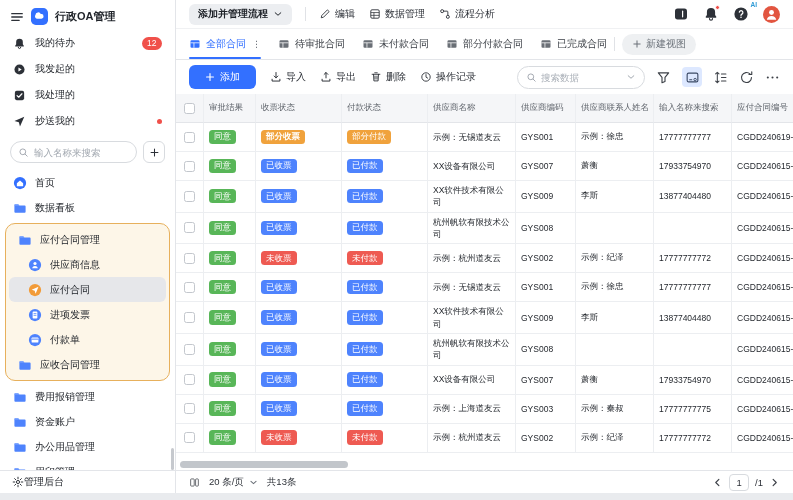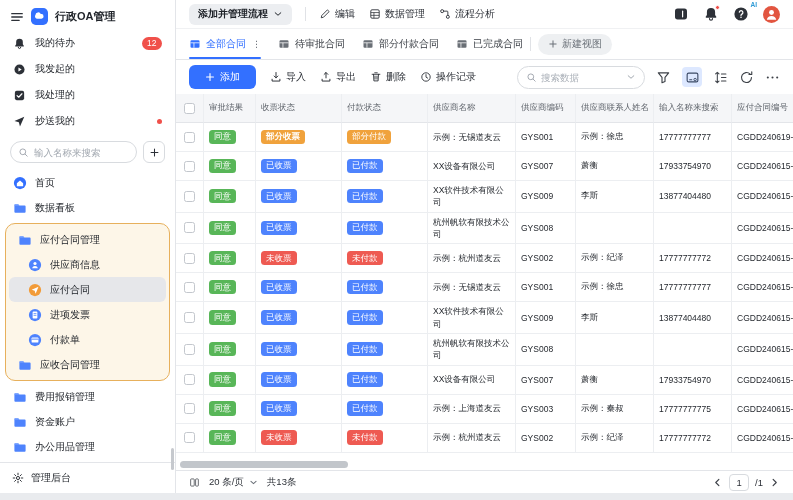--- a/index.html
+++ b/index.html
@@ -26,21 +26,21 @@
   .sb-plus { width:22px; height:22px; border:1px solid #d8dbdf; border-radius:6px; display:flex; align-items:center; justify-content:center; color:#2d3138; background:#fff; cursor:pointer; }
   .sb-plus .icon { width:11px; height:11px; }
   .nav { flex:1; overflow:hidden; padding-top:1px; }
   .nav-item { display:flex; align-items:center; gap:8px; height:25px; padding:0 13px; font-size:10px; cursor:pointer; border-radius:6px; }
   .nav-item .icon { width:14px; height:14px; }
   .nav-item.sub { padding-left:24px; }
   .hl-box { margin:3px 5px; border:1px solid #e7b05c; background:#fdf6e8; border-radius:10px; padding:3px 3px; }
   .hl-box .nav-item { padding:0 9px; }
   .hl-box .nav-item.sub { padding-left:19px; }
   .nav-item.selected { background:#e6e7ea; }
-  .sb-foot { border-top:1px solid #e3e5e9; display:flex; align-items:center; gap:7px; height:31px; padding:0 12px; font-size:10px; }
+  .sb-foot { border-top:1px solid #e3e5e9; display:flex; align-items:center; height:23px; padding:0 12px; font-size:10px; }
   .sb-foot .icon { width:12px; height:12px; color:#2d3138; }
   .sb-scroll { position:absolute; right:1px; top:448px; width:3px; height:22px; background:#c6c9ce; border-radius:2px; }
 
   
   .main { flex:1; min-width:0; display:flex; flex-direction:column; background:#fff; }
   .topbar { height:29px; display:flex; align-items:center; padding:0 13px; gap:13px; border-bottom:1px solid #f0f1f3; }
   .flow-btn { display:flex; align-items:center; gap:5px; background:#eceef1; border:none; border-radius:6px; height:21px; padding:0 9px; font-size:10px; font-weight:bold; color:#1f2329; cursor:pointer; font-family:inherit; }
   .flow-btn .icon { width:10px; height:10px; }
   .tb-sep { width:1px; height:14px; background:#e0e2e6; }
   .tb-action { display:flex; align-items:center; gap:4px; font-size:10px; color:#2d3138; cursor:pointer; }
@@ -393,20 +393,29 @@
             </span>
             <span>待审批合同</span>
           </div>
           <div class="tab">
             <span class="icon" style="width: 12px; height: 12px;">
               <svg viewBox="0 0 16 16">
                 <rect x="2" y="3" width="12" height="10" rx="1.5" fill="currentColor"></rect>
                 <path d="M2 6.4h12M6.6 6.4V13" stroke="#fff" stroke-width="1"></path>
               </svg>
             </span>
+            <span>未付款合同</span>
+          </div>
+          <div class="tab">
+            <span class="icon" style="width: 12px; height: 12px;">
+              <svg viewBox="0 0 16 16">
+                <rect x="2" y="3" width="12" height="10" rx="1.5" fill="currentColor"></rect>
+                <path d="M2 6.4h12M6.6 6.4V13" stroke="#fff" stroke-width="1"></path>
+              </svg>
+            </span>
             <span>部分付款合同</span>
           </div>
           <div class="tab">
             <span class="icon" style="width: 12px; height: 12px;">
               <svg viewBox="0 0 16 16">
                 <rect x="2" y="3" width="12" height="10" rx="1.5" fill="currentColor"></rect>
                 <path d="M2 6.4h12M6.6 6.4V13" stroke="#fff" stroke-width="1"></path>
               </svg>
             </span>
             <span>已完成合同</span>

